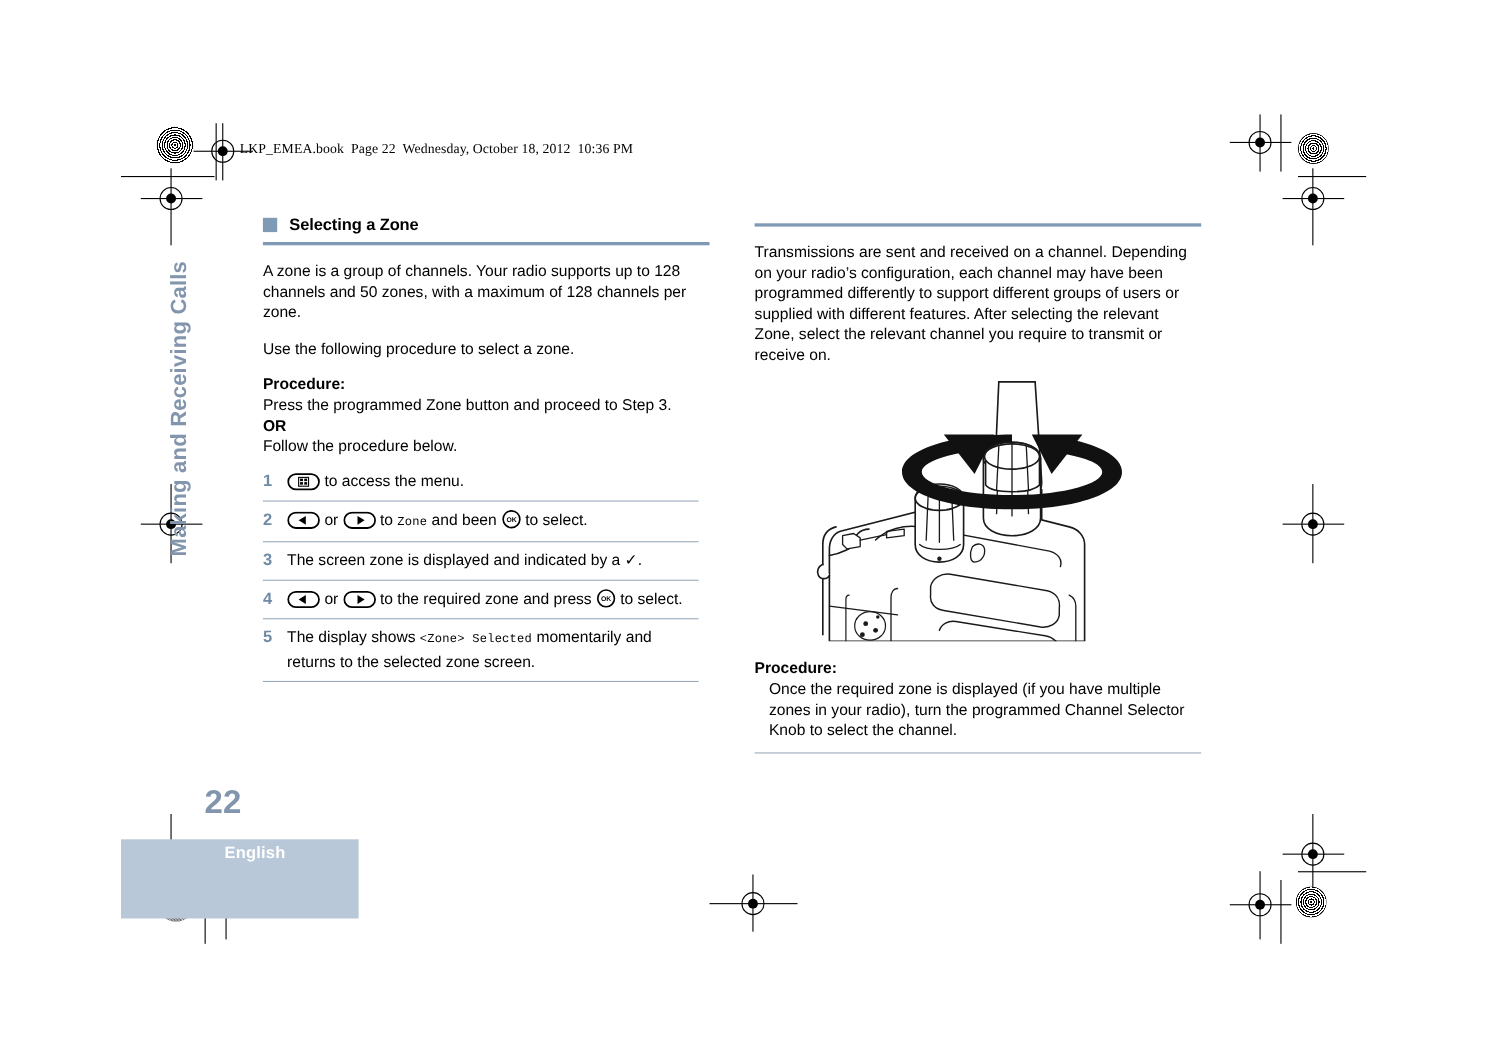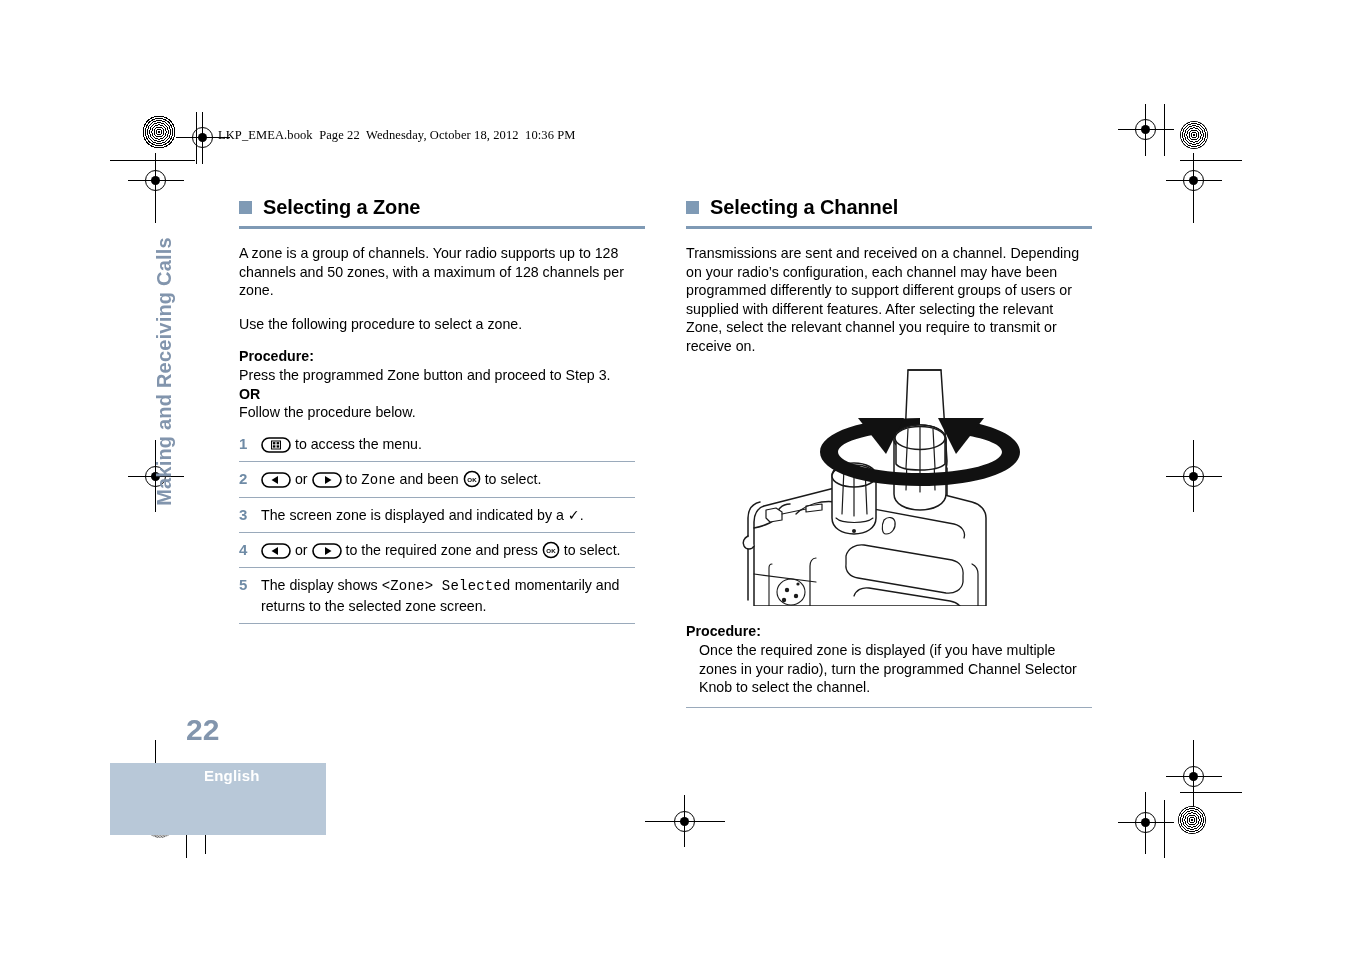--- a/index.html
+++ b/index.html
@@ -129,21 +129,21 @@
     margin: 0;
   }
   .sec-bullet {
     width: 13px;
     height: 13px;
     background: #7f9ab5;
     flex: none;
     display: block;
   }
   .sec-title {
-    font-size: 20px;
+    font-size: 15px;
     font-weight: bold;
     color: #000;
     letter-spacing: -.1px;
   }
   .sec-rule {
     height: 3px;
     background: #7f9ab5;
     margin-top: 7px;
   }
 
@@ -183,21 +183,21 @@
     color: #6f8ba6;
     line-height: 20px;
   }
   .step-txt {
     font-size: 14.2px;
     line-height: 20px;
     color: #000;
   }
   code, .mono {
     font-family: "Liberation Mono", "DejaVu Sans Mono", monospace;
-    font-size: 14px;
+    font-size: 11px;
     letter-spacing: .2px;
   }
 
   
   .key {
     display: inline-block;
     vertical-align: -4px;
     position: relative;
   }
   .key svg { display: block; }
@@ -420,24 +420,20 @@
       <div class="step-txt">
         <span>The display shows </span><code>&lt;Zone&gt; Selected</code><span> momentarily and returns to the selected zone screen.</span>
       </div>
     </div>
 
   </div>
 </div>
 
 <div class="col col-right">
 
-  <div class="sec-head">
-    <span class="sec-bullet"></span>
-    <span class="sec-title">Selecting a Channel</span>
-  </div>
   <div class="sec-rule"></div>
 
   <p class="body">Transmissions are sent and received on a channel. Depending on your radio’s configuration, each channel may have been programmed differently to support different groups of users or supplied with different features. After selecting the relevant Zone, select the relevant channel you require to transmit or receive on.</p>
 
   <div class="illus">
     <svg width="300" height="238" viewBox="0 0 300 238" fill="none" stroke="#1a1a1a" stroke-width="1.5" stroke-linejoin="round" stroke-linecap="round">
 
       <path d="M172 2 L168 92 C168 104 176 112 186 112 L196 112 C205 112 211 104 211 93 L205 2 Z" fill="#fff"></path>
       <path d="M172 2 L205 2" stroke="#1a1a1a"></path>
 

